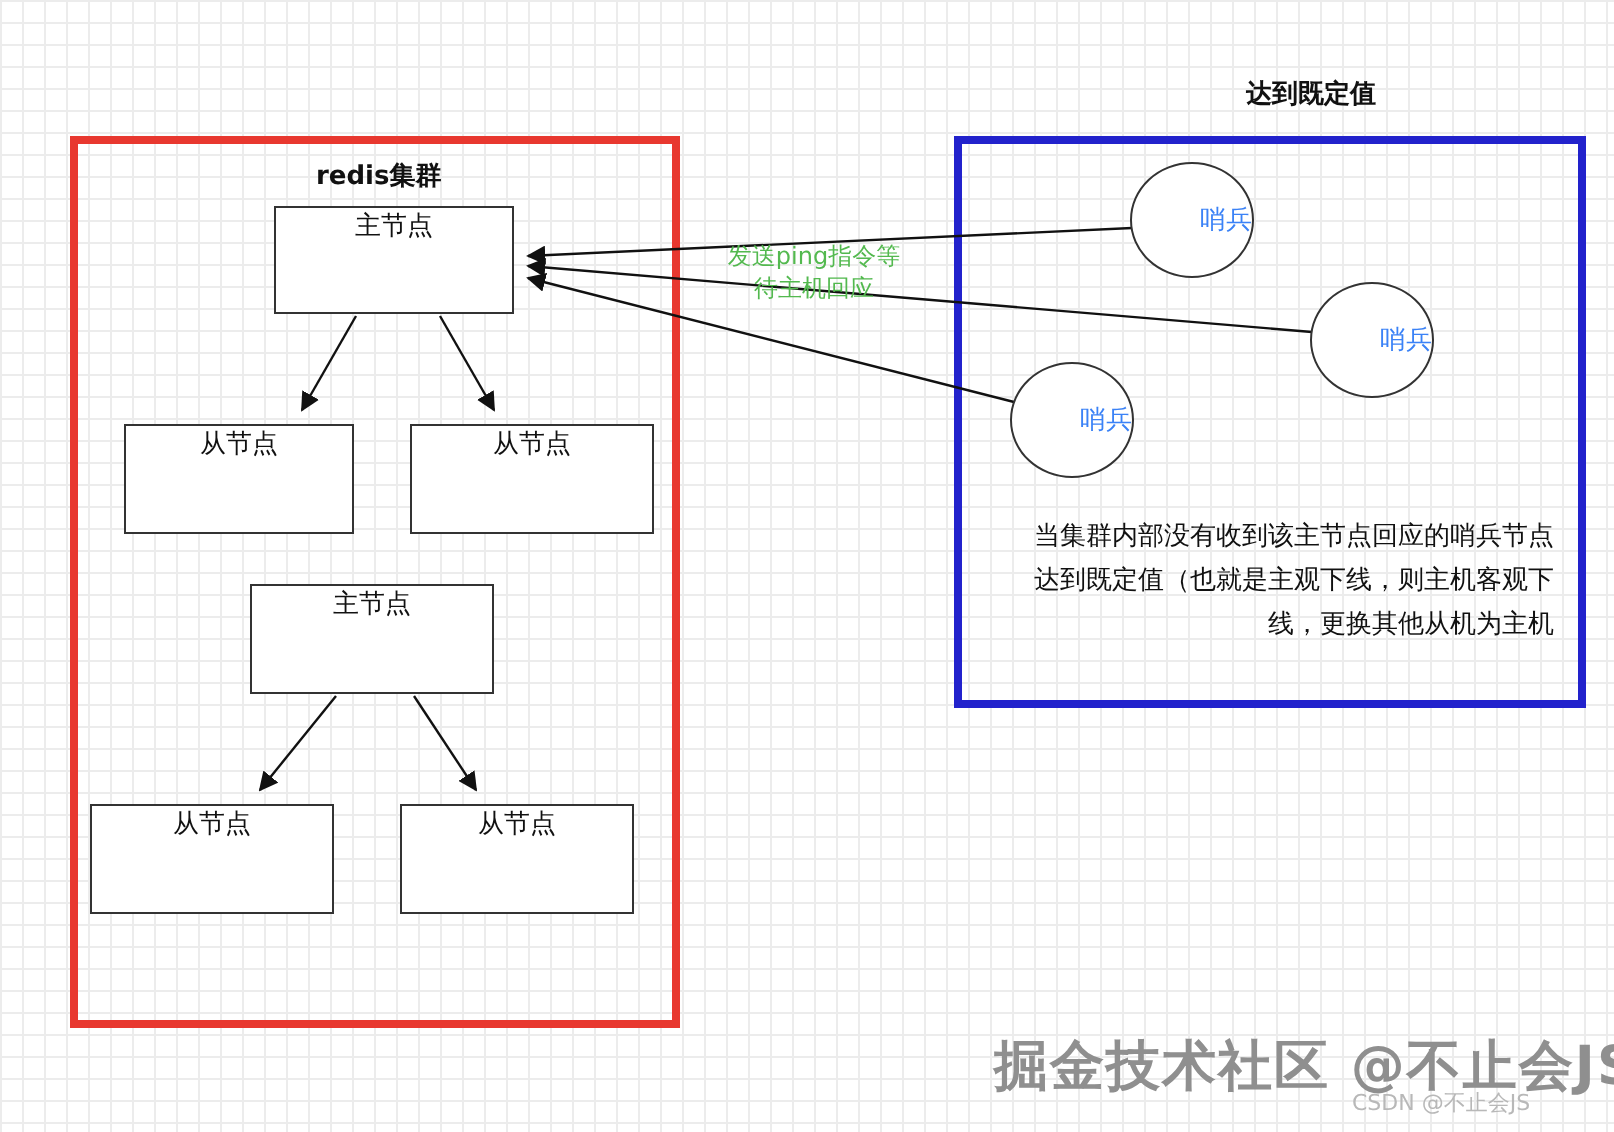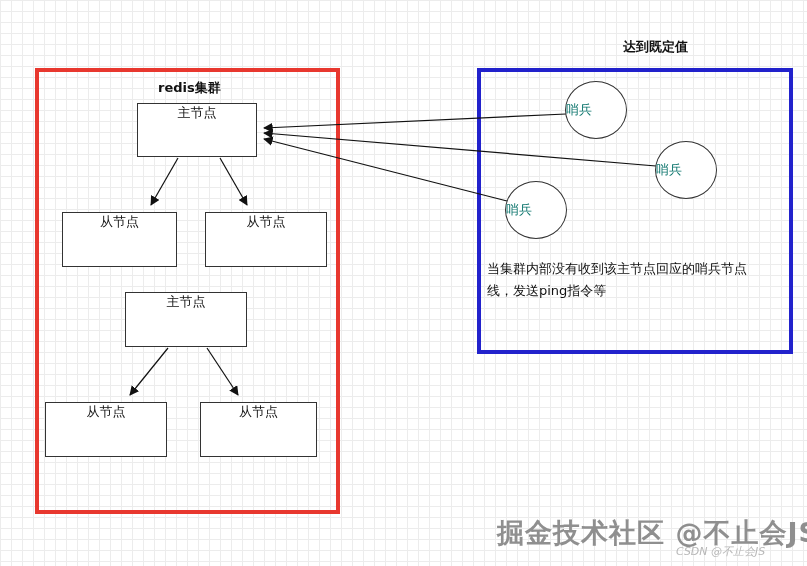--- a/index.html
+++ b/index.html
@@ -35,43 +35,43 @@
   }
   .master1{left:137px;top:103px;width:120px;height:54px;}
   .slave1{left:62px;top:212px;width:115px;height:55px;}
   .slave2{left:205px;top:212px;width:122px;height:55px;}
   .master2{left:125px;top:292px;width:122px;height:55px;}
   .slave3{left:45px;top:402px;width:122px;height:55px;}
   .slave4{left:200px;top:402px;width:117px;height:55px;}
   .sentinel{
     position:absolute;width:62px;height:58px;border-radius:50%;
     background:#fff;border:1px solid #333;box-sizing:border-box;
-    display:flex;align-items:center;justify-content:flex-start;
-    font-size:13px;color:#0f766e;
+    display:flex;align-items:center;justify-content:flex-end;
+    font-size:13px;color:#3b82f6;
   }
   .sentinel1{left:565px;top:81px;}
   .sentinel2{left:655px;top:141px;}
   .sentinel3{left:505px;top:181px;}
   .arrows{position:absolute;left:0;top:0;width:807px;height:566px;pointer-events:none;}
   .ping-note{
     position:absolute;left:352px;top:120px;width:110px;
     text-align:center;color:var(--green);font-size:12px;line-height:16px;
   }
   .cluster-note{
     position:absolute;left:487px;top:258px;width:290px;
-    text-align:left;font-size:13px;line-height:22px;color:#111;
+    text-align:right;font-size:13px;line-height:22px;color:#111;
   }
   .wm-large{
     position:absolute;left:497px;top:515px;
     font-size:27px;font-weight:600;color:var(--wm);
     letter-spacing:1px;white-space:nowrap;
   }
   .wm-small{
     position:absolute;left:676px;top:544px;
-    font-size:11px;color:#b8b8b8;white-space:nowrap;font-style:italic;
+    font-size:11px;color:#b8b8b8;white-space:nowrap;
   }
 </style>
 </head>
 <body>
 
 <div class="canvas">
 
   <div class="cluster-title title-redis">redis集群</div>
   <div class="cluster-title title-sentinel">达到既定值</div>
 
@@ -118,22 +118,27 @@
   <div class="sentinel sentinel1">
     <span>哨兵</span>
   </div>
   <div class="sentinel sentinel2">
     <span>哨兵</span>
   </div>
   <div class="sentinel sentinel3">
     <span>哨兵</span>
   </div>
 
+  <div class="ping-note">
+    <div>发送ping指令等</div>
+    <div>待主机回应</div>
+  </div>
 
   <div class="cluster-note">
     <div>当集群内部没有收到该主节点回应的哨兵节点</div>
-    <div>线，发送ping指令等</div>
+    <div>达到既定值（也就是主观下线，则主机客观下</div>
+    <div>线，更换其他从机为主机</div>
   </div>
 
   <div class="wm-large">掘金技术社区 @不止会JS</div>
   <div class="wm-small">CSDN @不止会JS</div>
 
 </div>
 
 </body></html>

